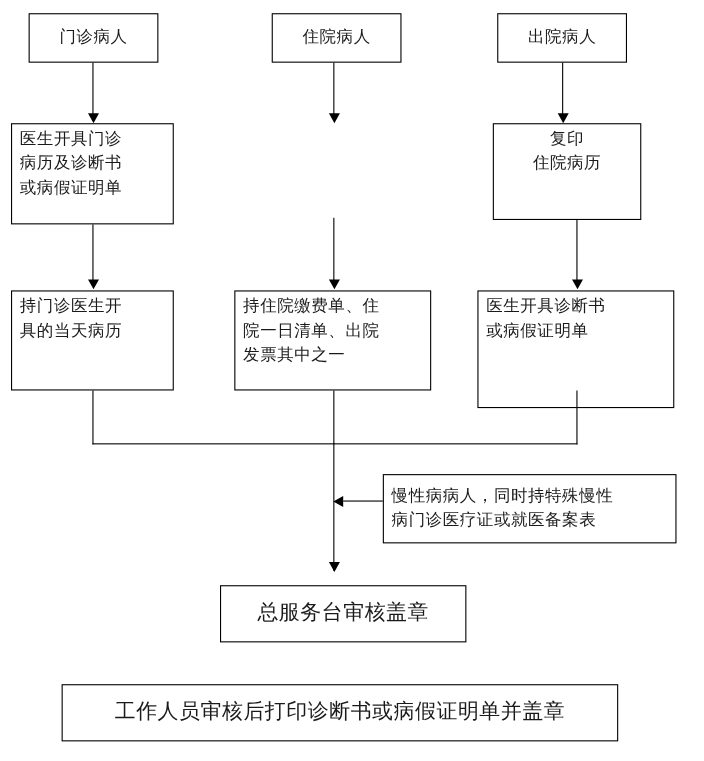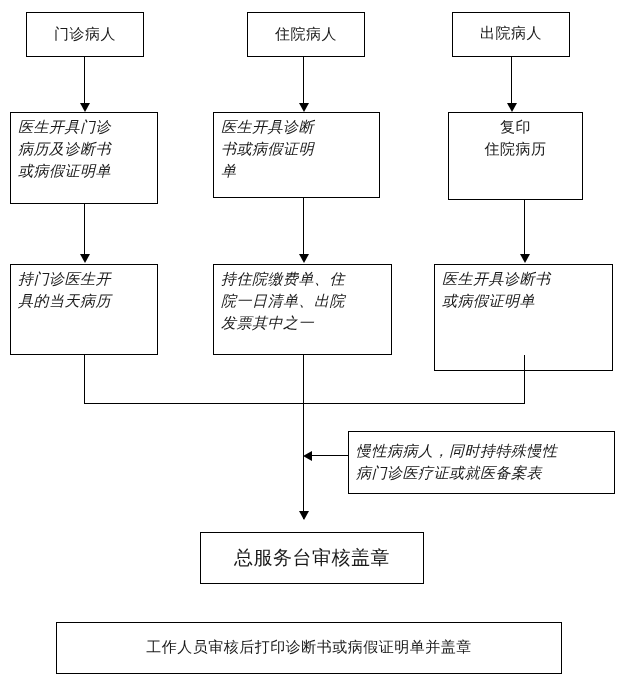--- a/index.html
+++ b/index.html
@@ -27,21 +27,21 @@
     color: #1a1a1a;
     font-size: 15px;
     line-height: 1.45;
     letter-spacing: 0.5px;
   }
   .node .txt {
     white-space: pre-line;
     padding: 4px 7px 0 7px;
   }
   .node.center-h .txt { text-align: center; }
-  .node.left-h .txt { text-align: left; font-style: italic; }
+  .node.left-h .txt { text-align: left; }
   .node.mid-v {
     justify-content: center;
   }
   .node.mid-v .txt { padding-top: 0; }
 
   .pill-top .txt {
     padding-top: 0;
   }
 
   .edge {
@@ -92,25 +92,20 @@
 
   <div class="edge v" style="left:511px; top:57px; height:47px;"></div>
   <div class="arrowhead down" style="left:507px; top:103px;"></div>
 
   <div class="node left-h" style="left:10px; top:112px; width:148px; height:92px;">
     <div class="txt">医生开具门诊
 病历及诊断书
 或病假证明单</div>
   </div>
 
-  <div class="node left-h" style="left:213px; top:112px; width:167px; height:86px;">
-    <div class="txt">医生开具诊断
-书或病假证明
-单</div>
-  </div>
 
   <div class="node center-h" style="left:448px; top:112px; width:135px; height:88px;">
     <div class="txt">复印
 住院病历</div>
   </div>
 
   <div class="edge v" style="left:84px; top:204px; height:51px;"></div>
   <div class="arrowhead down" style="left:80px; top:254px;"></div>
 
   <div class="edge v" style="left:303px; top:198px; height:57px;"></div>
@@ -150,16 +145,16 @@
   </div>
 
   <div class="edge h" style="left:312px; top:455px; width:36px;"></div>
   <div class="arrowhead left" style="left:303px; top:451px;"></div>
 
   <div class="node center-h mid-v" style="left:200px; top:520px; width:224px; height:52px;margin-top:12px;">
     <div class="txt" style="font-size:19px;">总服务台审核盖章</div>
   </div>
 
   <div class="node center-h mid-v" style="left:56px; top:622px; width:506px; height:52px;">
-    <div class="txt" style="font-size:15px;">工作人员审核后打印诊断书或病假证明单并盖章</div>
+    <div class="txt" style="font-size:19px;">工作人员审核后打印诊断书或病假证明单并盖章</div>
   </div>
 
 </div>
 
 </body></html>

